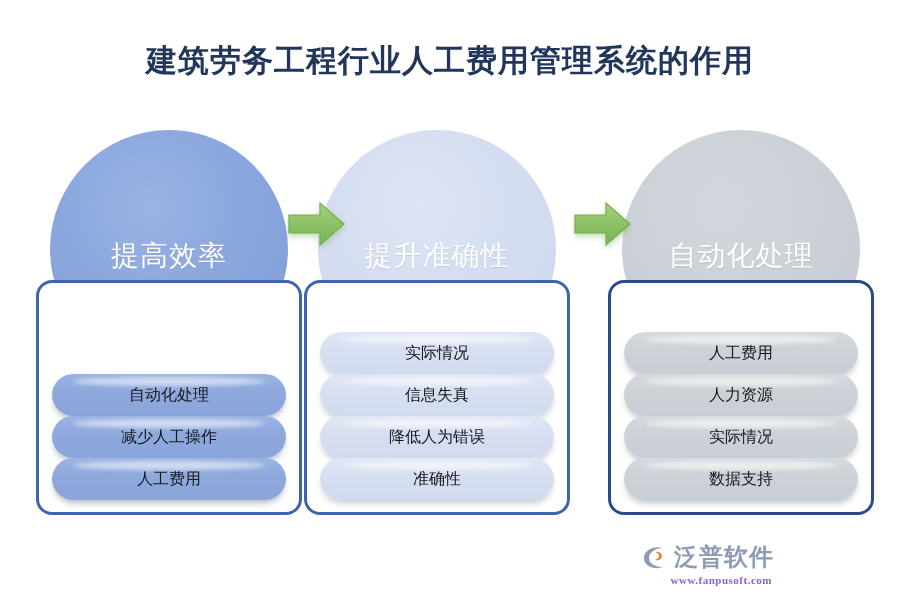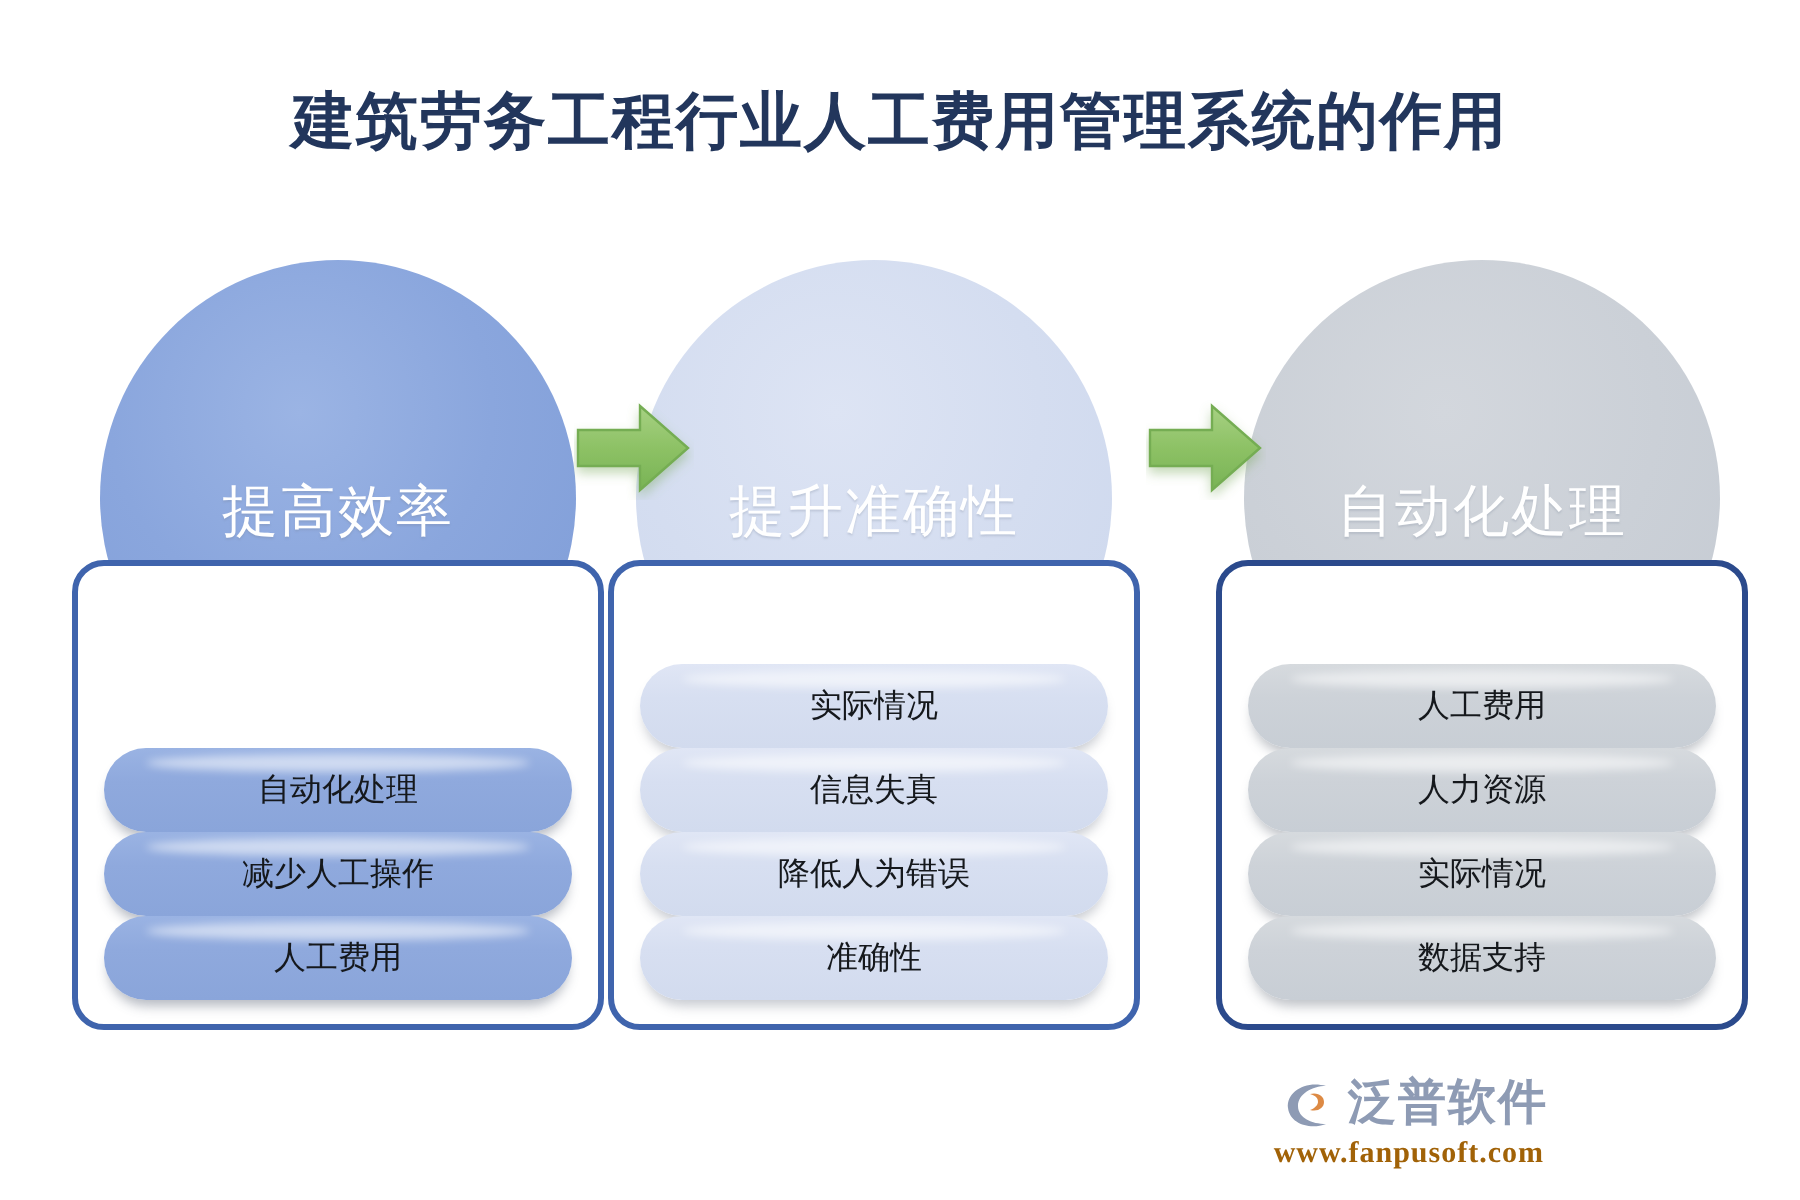--- a/index.html
+++ b/index.html
@@ -210,23 +210,23 @@
   }
   .brand-name {
     font-size: 24px;
     font-weight: bold;
     color: #8e9bb4;
     letter-spacing: 1px;
     line-height: 1;
   }
   .brand-url {
     font-family: "Liberation Serif", "DejaVu Serif", serif;
-    font-size: 15px;
+    font-size: 11px;
     font-weight: bold;
-    color: #a16207;
+    color: #8b5cf6;
     letter-spacing: 0.5px;
     margin-top: 3px;
     margin-right: 2px;
   }
 </style>
 </head>
 <body>
 
 <div id="infographic">
 

